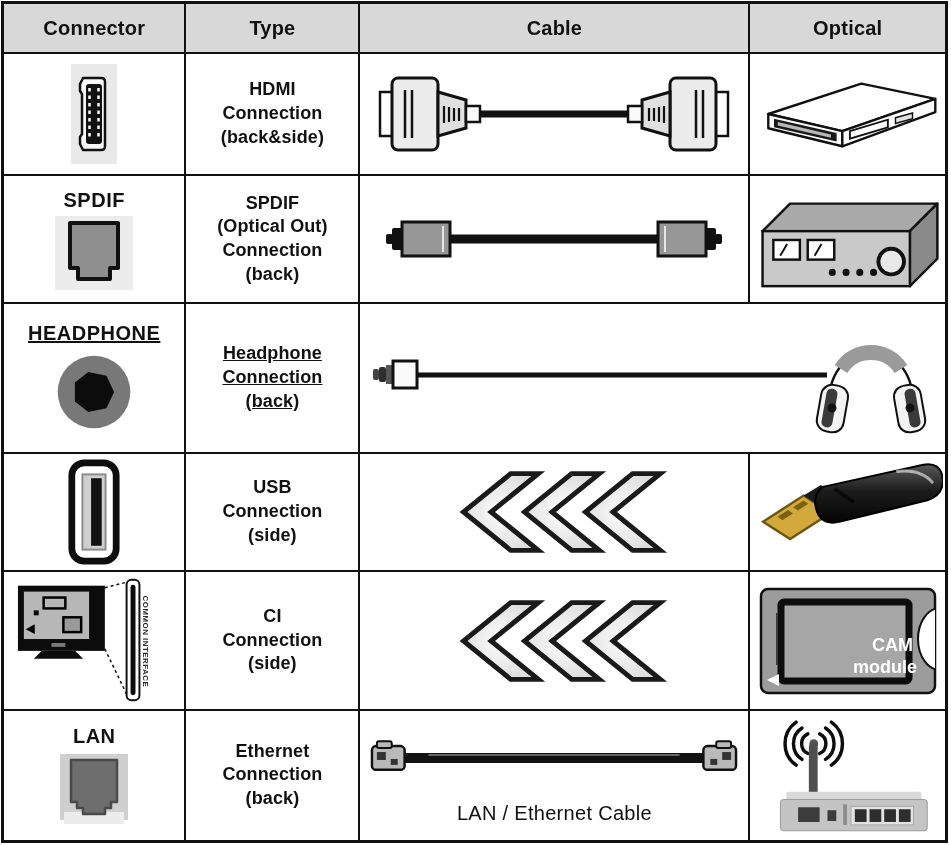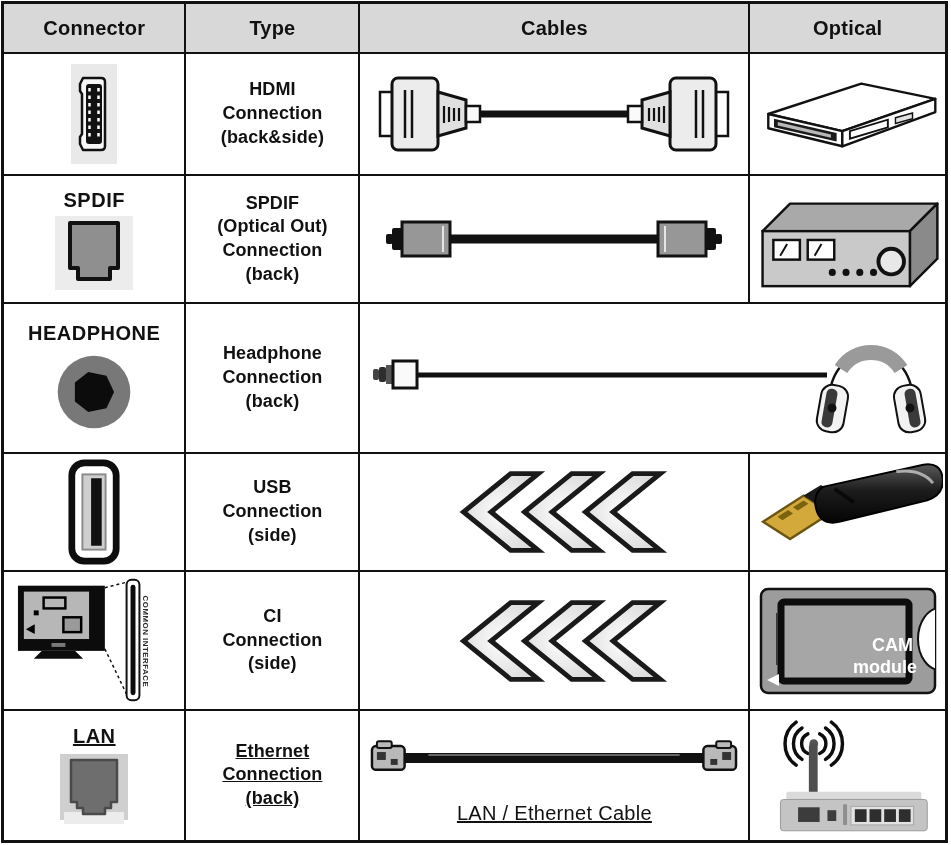--- a/index.html
+++ b/index.html
@@ -37,21 +37,21 @@
   <colgroup>
     <col style="width:182px">
         <col style="width:173px">
     <col style="width:388px">
         <col style="width:196px">
   </colgroup>
   <thead>
   <tr style="height:50px;">
     <th class="hdr">Connector</th>
     <th class="hdr">Type</th>
-    <th class="hdr">Cables</th>
+    <th class="hdr">Cable</th>
     <th class="hdr">Optical</th>
   </tr>
   </thead>
   <tbody>
 
   <tr style="height:122px;margin-left:44px;">
     <td>
       <div class="conn-cell-inner">
         <svg width="46" height="100" viewBox="0 0 46 100">
           <rect x="0" y="0" width="46" height="100" fill="#e9e9e9"></rect>
@@ -149,21 +149,21 @@
         <line x1="61" y1="73" x2="68" y2="61" stroke="#111" stroke-width="2"></line>
         <circle cx="79" cy="90" r="3.6" fill="#111"></circle>
         <circle cx="93" cy="90" r="3.6" fill="#111"></circle>
         <circle cx="107" cy="90" r="3.6" fill="#111"></circle>
         <circle cx="121" cy="90" r="3.6" fill="#111"></circle>
         <circle cx="139" cy="79" r="13" fill="#e8e8e8" stroke="#111" stroke-width="4"></circle>
       </svg>
     </td>
   </tr>
 
-  <tr style="height:150px;">
+  <tr style="height:150px;text-decoration:underline;">
     <td>
       <div class="conn-cell-inner">
         <span class="conn-label">HEADPHONE</span>
         <svg width="86" height="86" viewBox="0 0 90 90">
           <circle cx="45" cy="45" r="38" fill="#787878"></circle>
           <polygon points="66,45 58,62 39,66 25,55 25,35 39,24 58,28" fill="#0c0c0c"></polygon>
         </svg>
       </div>
     </td>
     <td class="type">Headphone
@@ -285,21 +285,21 @@
         <ellipse cx="185" cy="56" rx="22" ry="31" fill="#fff" stroke="#111" stroke-width="2" clip-path="url(#camclip1)"></ellipse>
         <rect x="26" y="19" width="128" height="79" rx="3" fill="#a6a6a6" stroke="#0d0d0d" stroke-width="7"></rect>
         <line x1="22" y1="30" x2="22" y2="82" stroke="#3a3a3a" stroke-width="2"></line>
         <text x="158" y="68" text-anchor="end" font-size="18" font-weight="bold" fill="#fff">CAM</text>
         <text x="162" y="90" text-anchor="end" font-size="18" font-weight="bold" fill="#fff">module</text>
         <polygon points="12,97 24,91 24,103" fill="#fff"></polygon>
       </svg>
     </td>
   </tr>
 
-  <tr style="height:131px;text-decoration:underline;">
+  <tr style="height:131px;">
     <td>
       <div class="conn-cell-inner">
         <span class="conn-label">LAN</span>
         <svg width="76" height="74" viewBox="0 0 76 74">
           <rect x="4" y="2" width="68" height="66" fill="#cfcfcf"></rect>
           <rect x="8" y="60" width="60" height="12" fill="#ececec"></rect>
           <path d="M15,8 H61 V50 H55 V56 H49 V62 H27 V56 H21 V50 H15 Z" fill="#6e6e6e" stroke="#4a4a4a" stroke-width="2.5" stroke-linejoin="round"></path>
         </svg>
       </div>
     </td>

